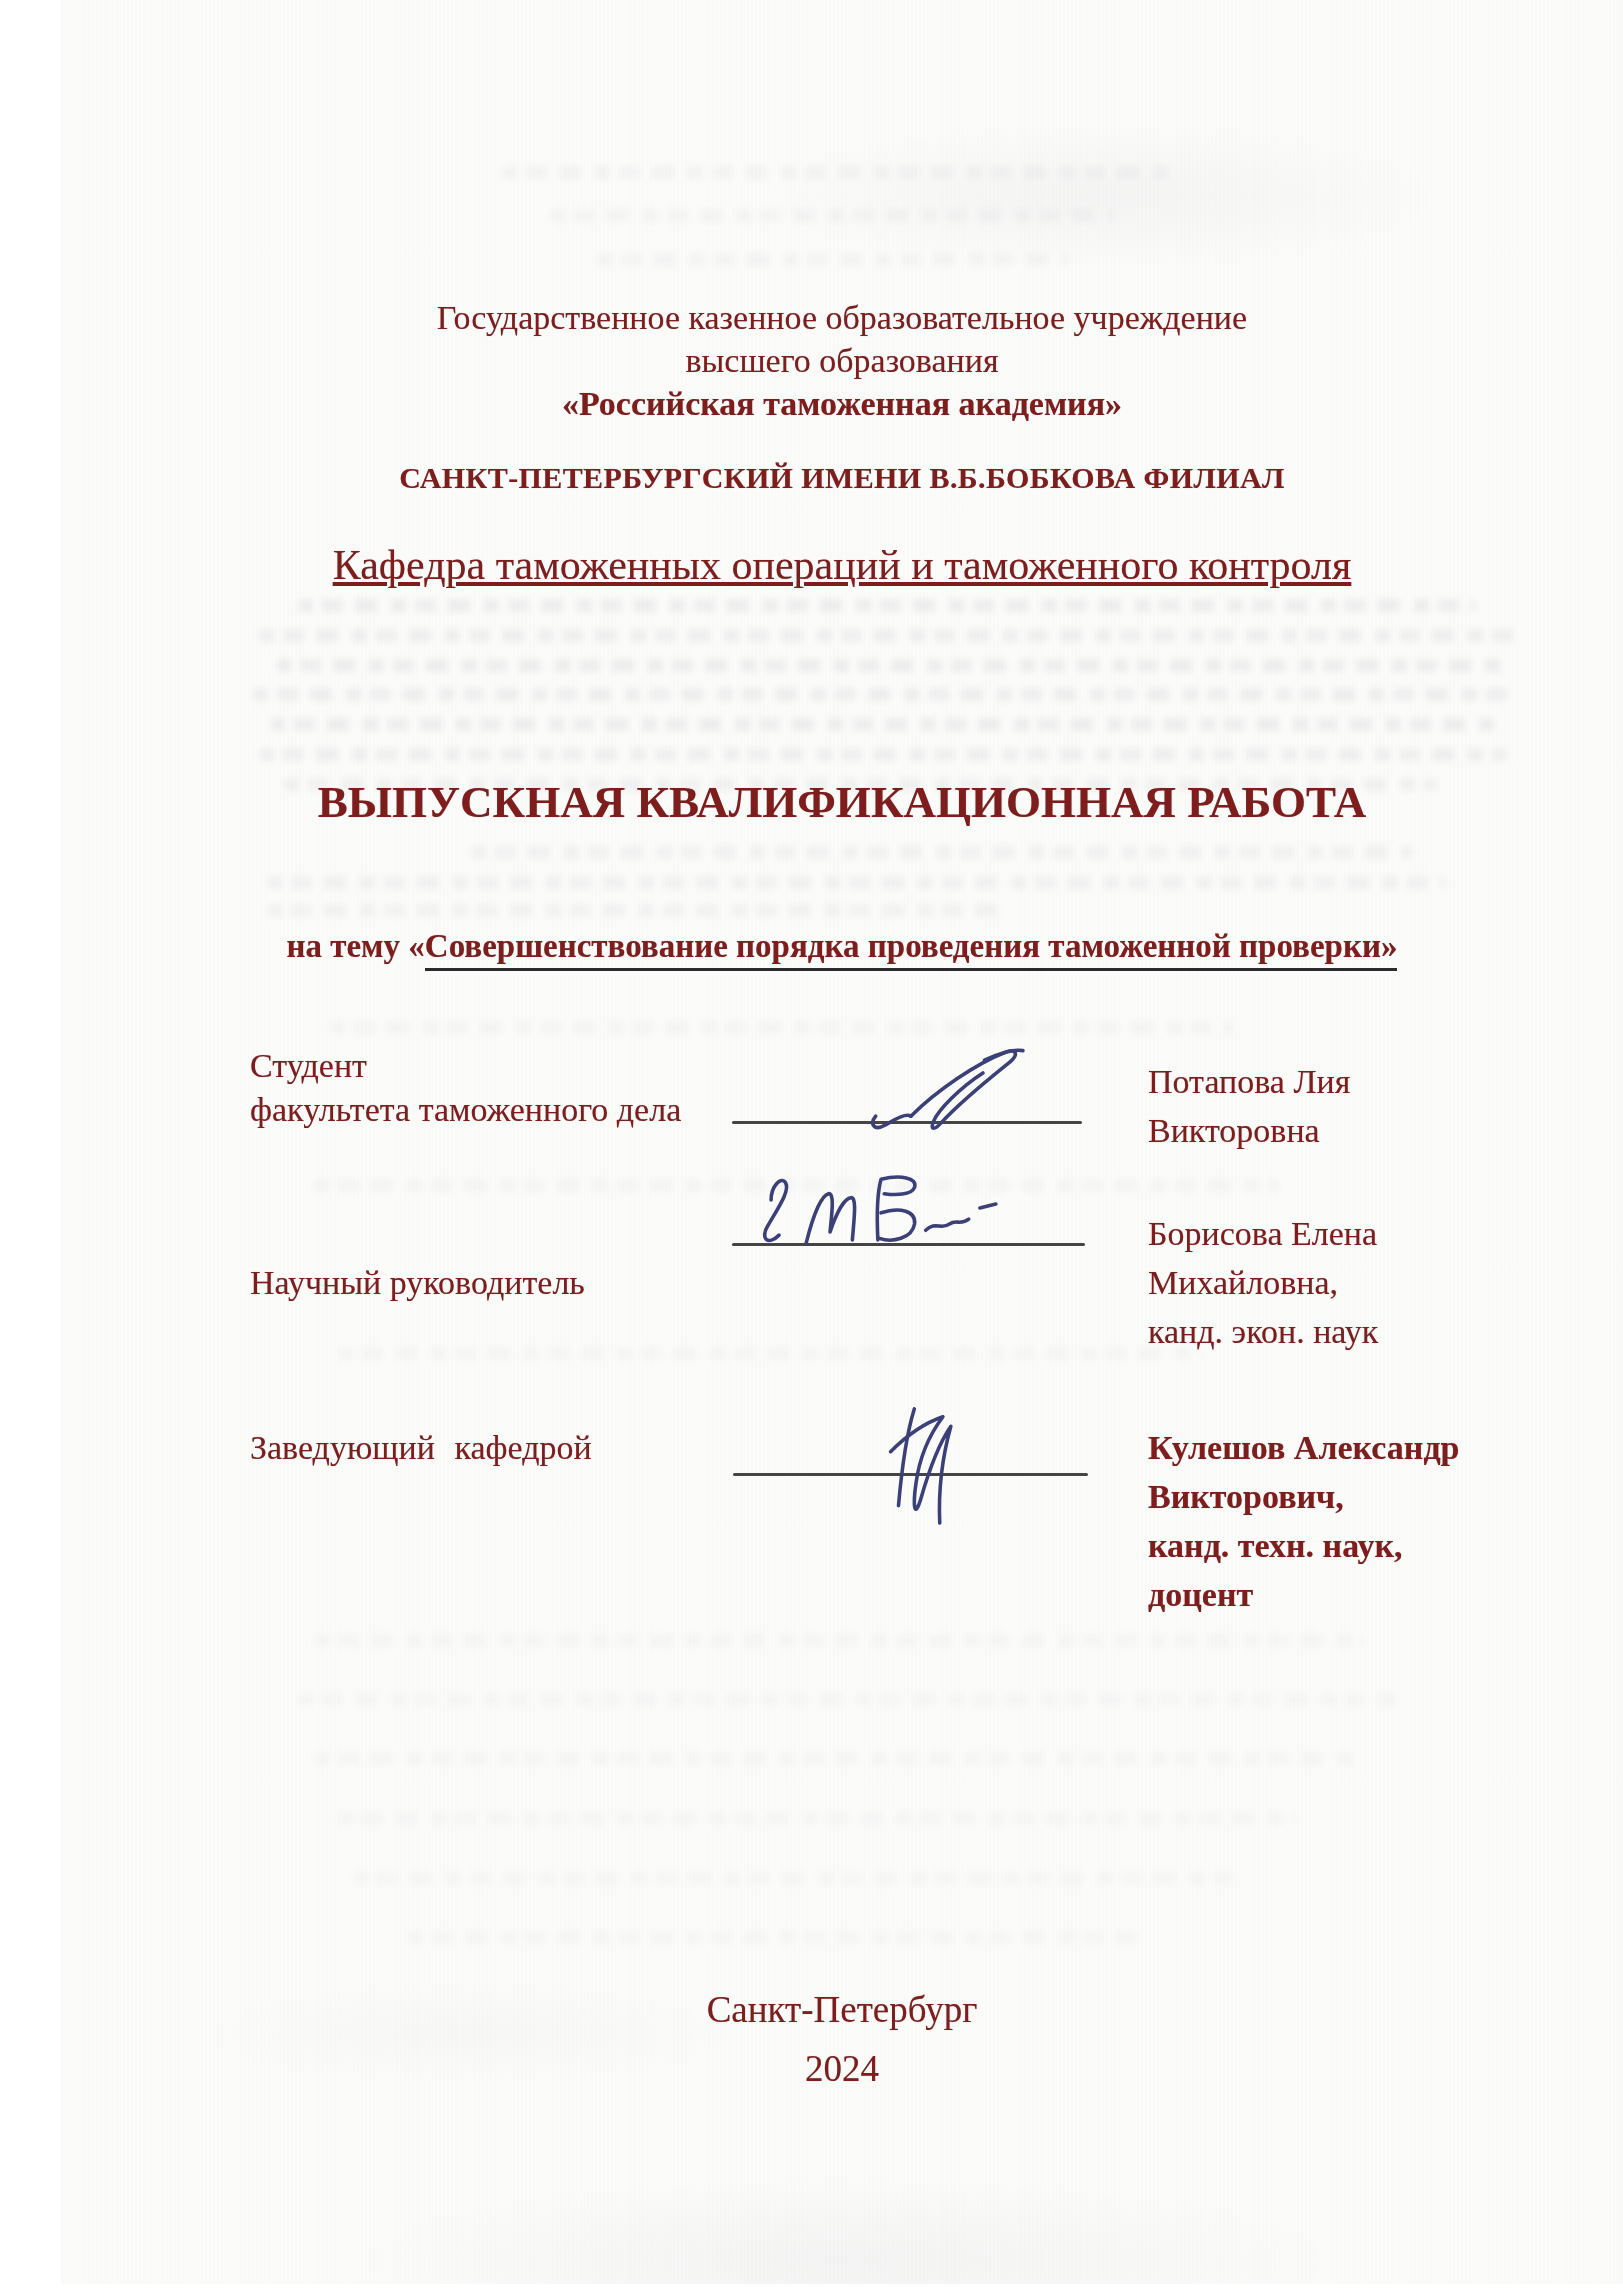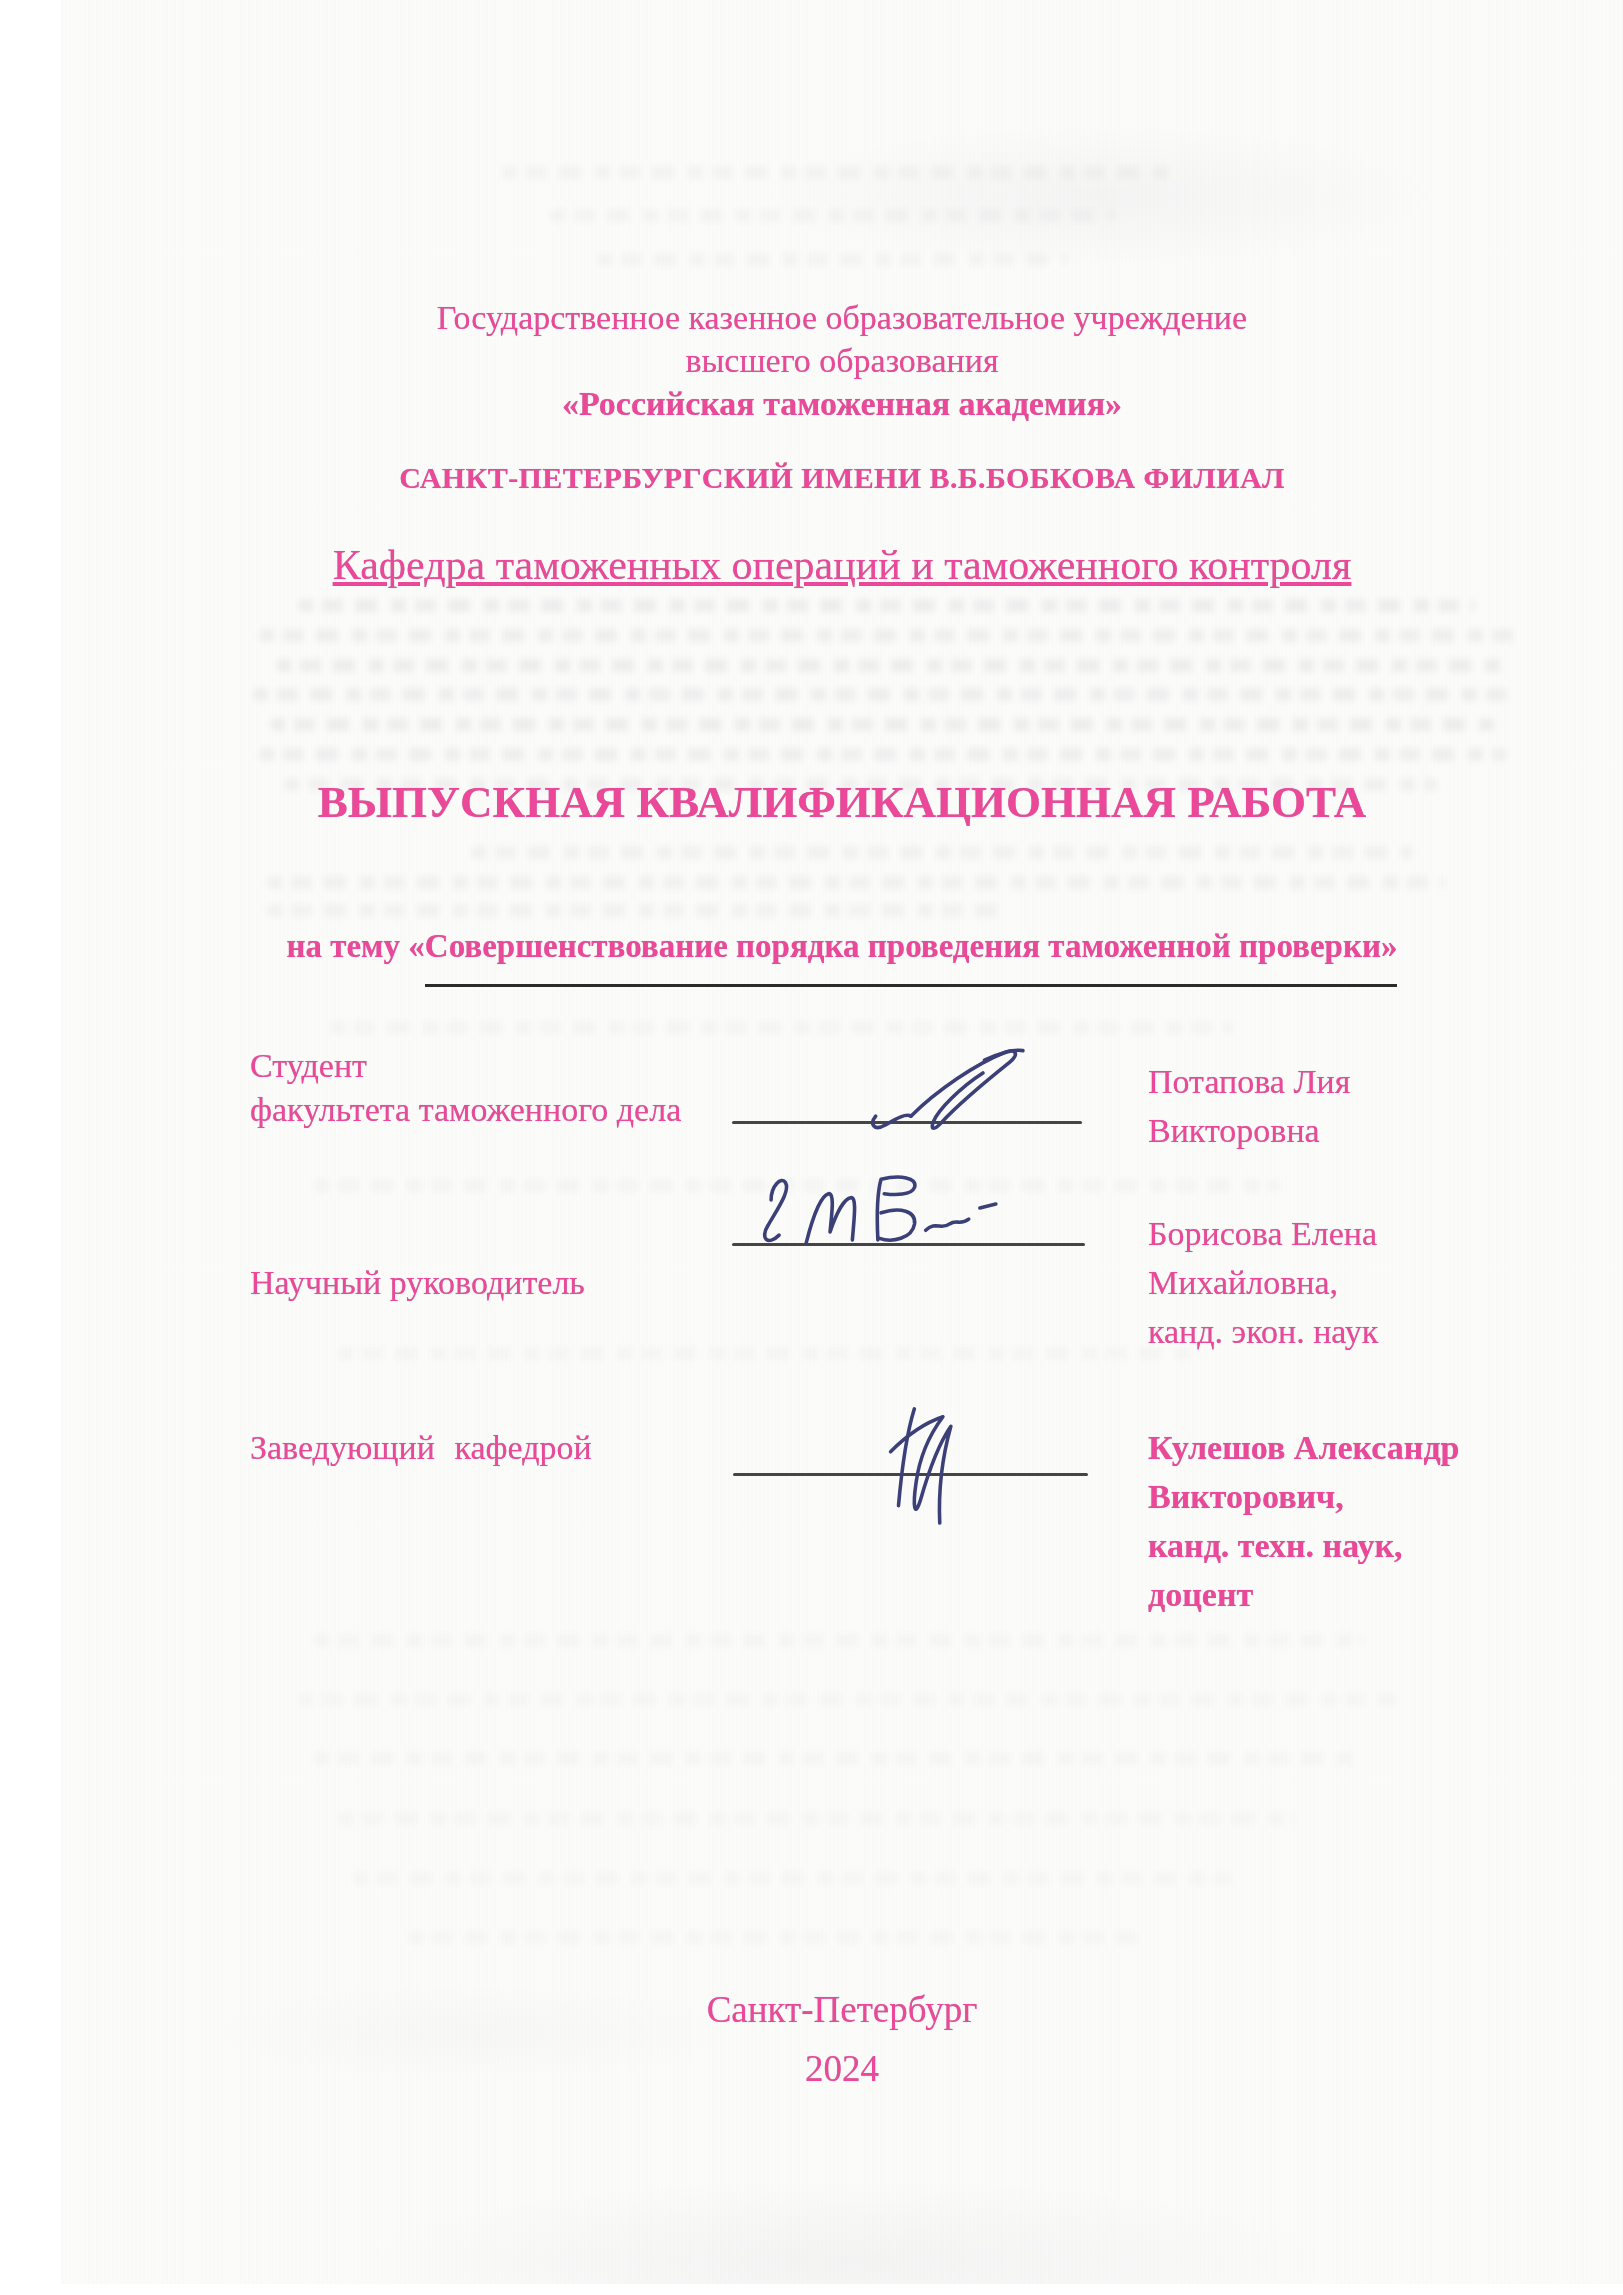--- a/index.html
+++ b/index.html
@@ -1,39 +1,39 @@
 <!DOCTYPE html>
 <html lang="ru" style="font-size:12.6px"><head>
 <meta charset="utf-8">
 <style>
   html,body{margin:0;padding:0;background:#ffffff;}
   .canvas{
     position:relative;width:1623px;height:2295px;overflow:hidden;
     background:#ffffff;
     font-family:"Liberation Serif","DejaVu Serif",serif;
-    color:#ec4899;
+    color:#7f1d1d;
   }
   .paper{
     position:absolute;left:61px;top:0;right:0;bottom:11px;
     background-color:#fbfbfa;
     background-image:
       radial-gradient(ellipse 487px 102px at 1036px 196px, rgba(120,120,130,0.055), transparent 70%),
       radial-gradient(ellipse 707px 118px at 785px 2261px, rgba(120,120,130,0.06), transparent 70%),
       radial-gradient(ellipse 393px 71px at 408px 2033px, rgba(120,120,130,0.03), transparent 70%),
       repeating-linear-gradient(90deg, rgba(40,40,50,0.008) 0 1.6px, transparent 1.6px 3.9px);
   }
   .txt{position:absolute;text-shadow:0 0 0.8px rgba(25,25,30,0.38);}
   .center{left:61px;right:0;text-align:center;}
   .header-block{top:296px;font-size:34px;line-height:43px;}
   .b{font-weight:bold;}
   .branch-line{top:460px;font-size:30px;line-height:36px;font-weight:bold;letter-spacing:0.4px;}
   .dept-line{top:544px;font-size:42px;line-height:43px;text-decoration:underline;}
   .work-title{top:776px;font-size:45px;line-height:52px;font-weight:bold;}
   .topic-line{top:924px;font-size:33px;line-height:44px;font-weight:bold;}
-  .topic-underline{border-bottom:3.1px solid #2b2b2e;padding-bottom:20px;}
+  .topic-underline{border-bottom:3.1px solid #2b2b2e;padding-bottom:4px;}
   .label-col{left:250px;font-size:34px;}
   .names-col{left:1148px;font-size:34px;line-height:49px;}
   .lh56{line-height:44px;}
   .lh63{line-height:49px;}
   .wide-words{word-spacing:11px;}
   .sig-rule{position:absolute;height:3.1px;background:#454545;border-radius:1.6px;}
   .sig-svg{position:absolute;}
   .sig-svg path{fill:none;stroke:#3c4078;stroke-width:4.5;stroke-linecap:round;stroke-linejoin:round;}
   .footer-block{top:1980px;font-size:37px;line-height:59px;font-family:Liberation Serif, serif;}
   .ghost{

